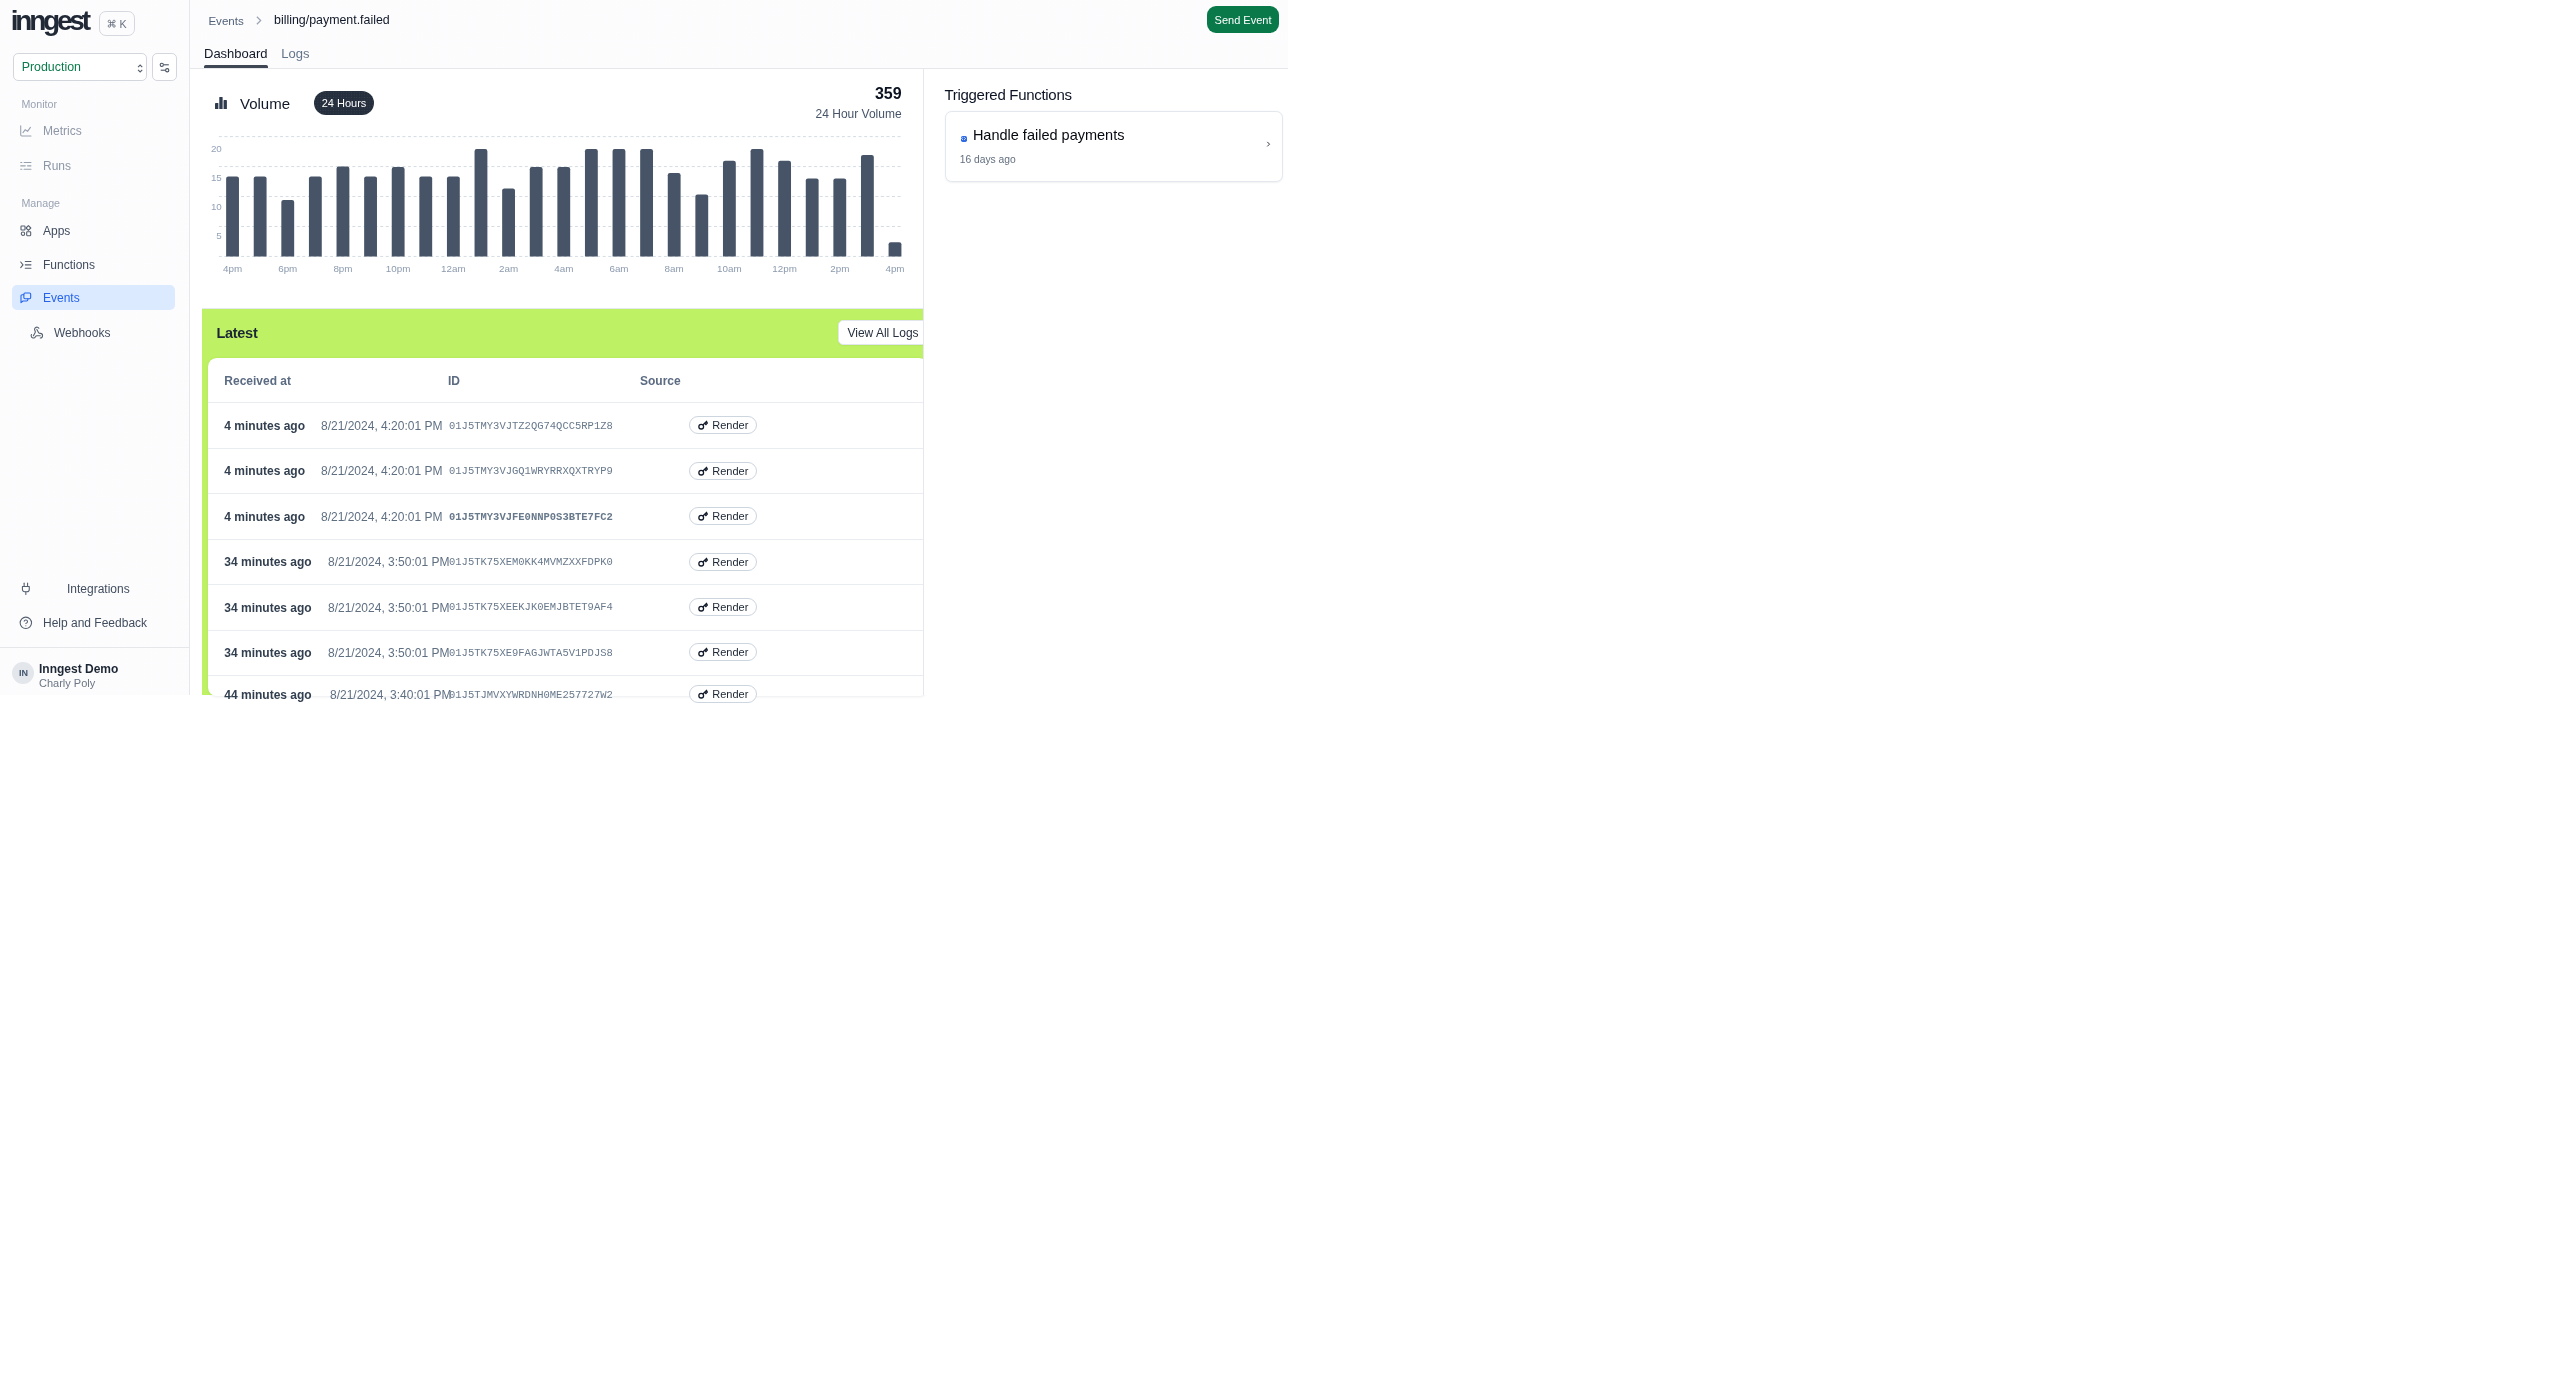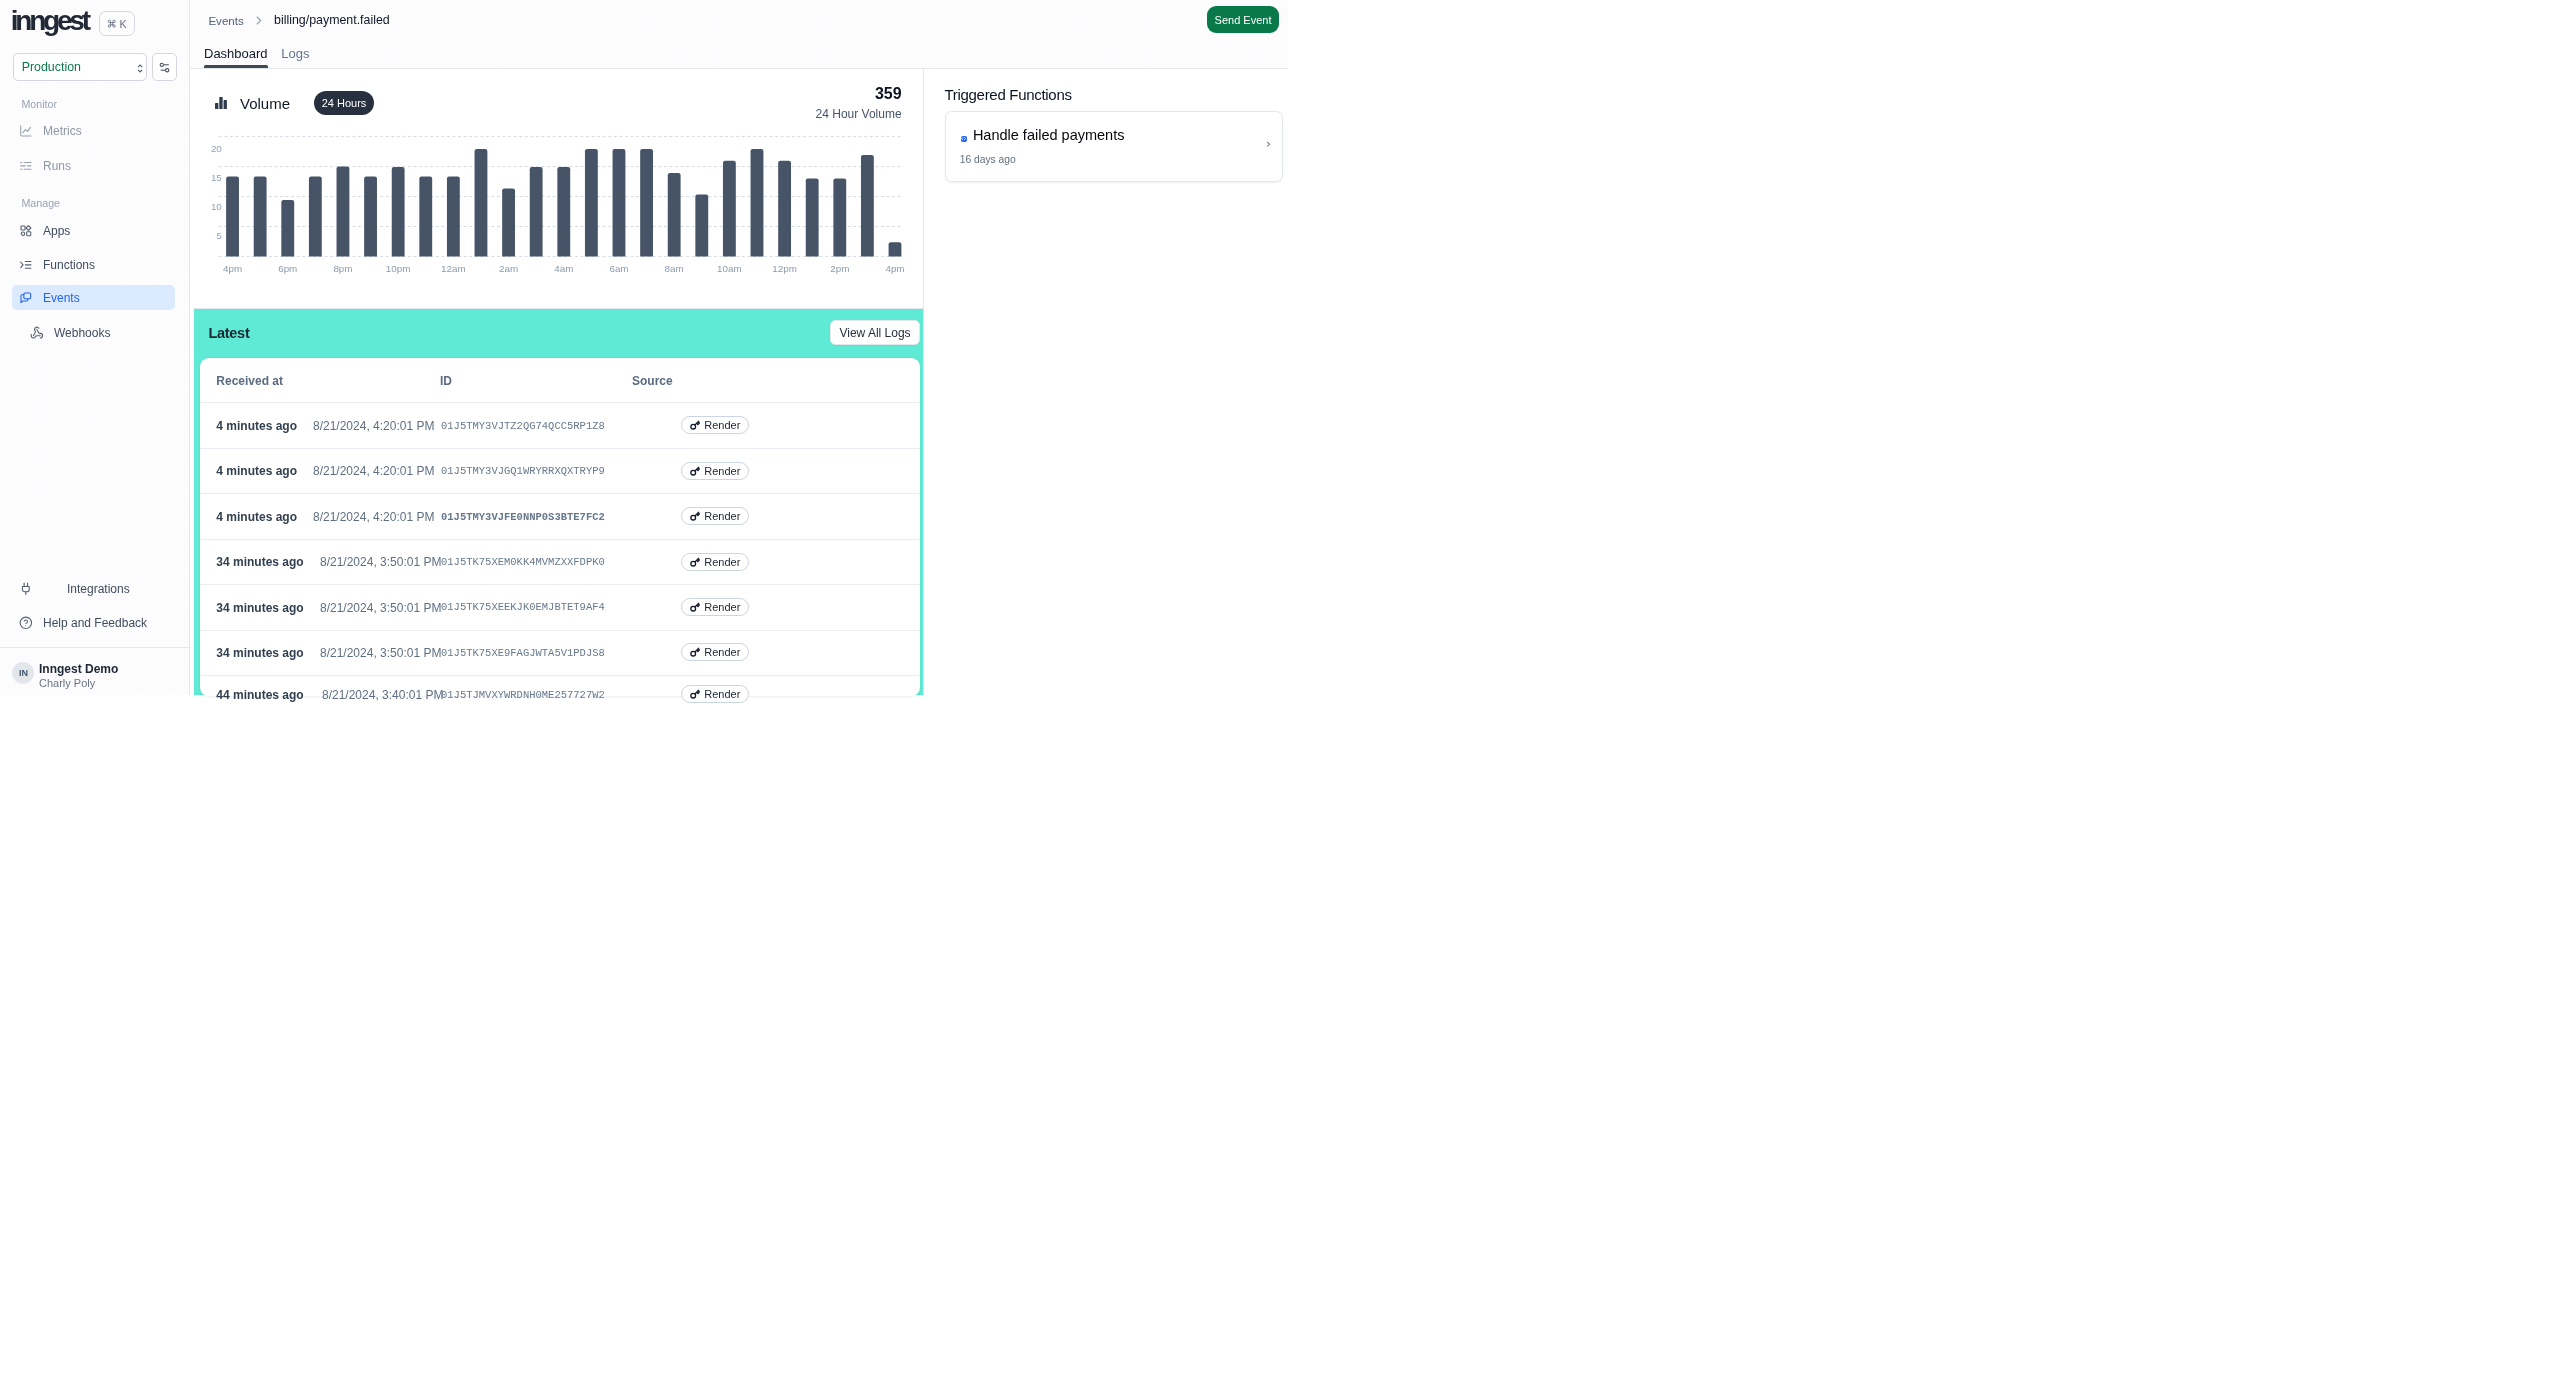--- a/index.html
+++ b/index.html
@@ -30,21 +30,21 @@
   #header { left:190px; top:0; width:1098px; height:69px; border-bottom:0.9px solid #e5e7eb; }
   #crumb { left:18.4px; top:13.3px; height:13.7px; display:flex; align-items:center; }
   #crumb .a { font-size:11.6px; color:#52627a; }
   #crumb .b { font-size:12.4px; font-weight:500; color:#101828; }
   #tabs { left:14px; top:46px; display:flex; gap:13.7px; }
   .tab { font-size:13px; }
   #underline { left:14px; top:65px; width:64px; height:2.6px; background:#3f4754; border-radius:1.7px 1.7px 0 0; }
   #sendbtn { right:9px; top:6px; width:72px; height:27px; background:#09794a; border-radius:9px; color:#fff; font-size:11px; display:flex; align-items:center; justify-content:center; }
   
   #main { left:190px; top:69px; width:733px; height:626px; background:#fff; }
-  #latest { left:4px; top:239px; width:733px; height:387px; background:#5eead4; border-top:0.9px solid #e4e8ef; }
+  #latest { left:12px; top:239px; width:733px; height:387px; background:#bef264; border-top:0.9px solid #e4e8ef; }
   #volrow { left:25px; top:22px; height:24px; display:flex; align-items:center; }
   #voltxt { margin-left:13px; font-size:15px; color:#101828; }
   #volpill { margin-left:24px; height:23.5px; border-radius:12px; background:#252e3c; background-image:radial-gradient(circle, rgba(255,255,255,0.09) 0.5px, rgba(255,255,255,0) 0.7px); background-size:2.6px 2.6px; color:#fff; font-size:11px; display:flex; align-items:center; padding:0 7.7px; }
   #v359 { right:21.4px; top:16.3px; font-size:16px; font-weight:700; color:#0b1220; }
   #v24h { right:21.4px; top:38px; font-size:12px; color:#475569; }
   
   #latestttl { left:14.5px; top:16.3px; font-size:14.5px; letter-spacing:-0.3px; font-weight:700; color:#1b2636; }
   #viewall { left:636px; top:11px; width:90px; height:25px; background:#fff; border:0.9px solid #e2e6ed; border-radius:5.1px; display:flex; align-items:center; justify-content:center; font-size:12px; color:#27303e; box-shadow:0 0.9px 1.7px rgba(16,24,40,.05); }
   #card { left:6px; top:49px; width:720px; height:338px; background:#fff; border-radius:8.6px; box-shadow:0 0.9px 2.6px rgba(16,24,40,.08); }
   .th { position:absolute; font-size:12px; font-weight:600; color:#5b6b82; }

